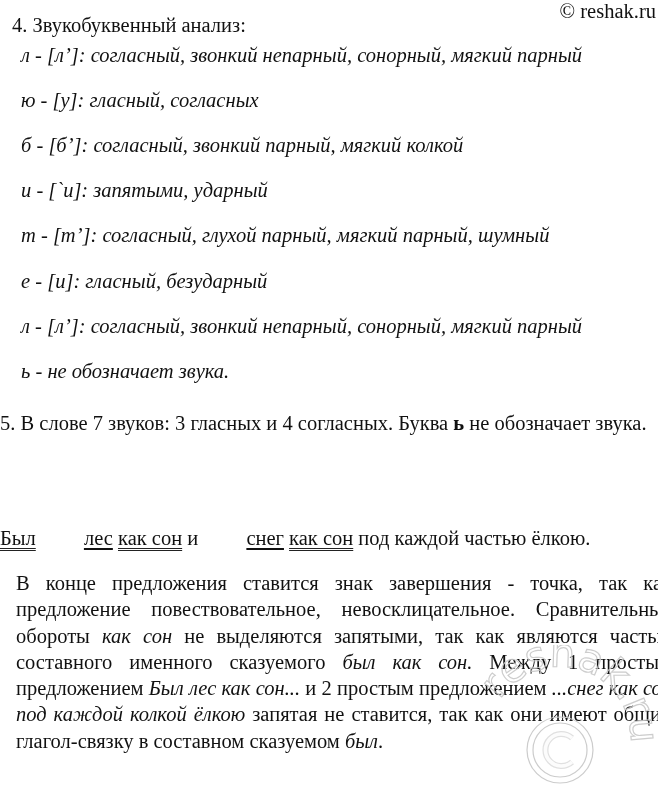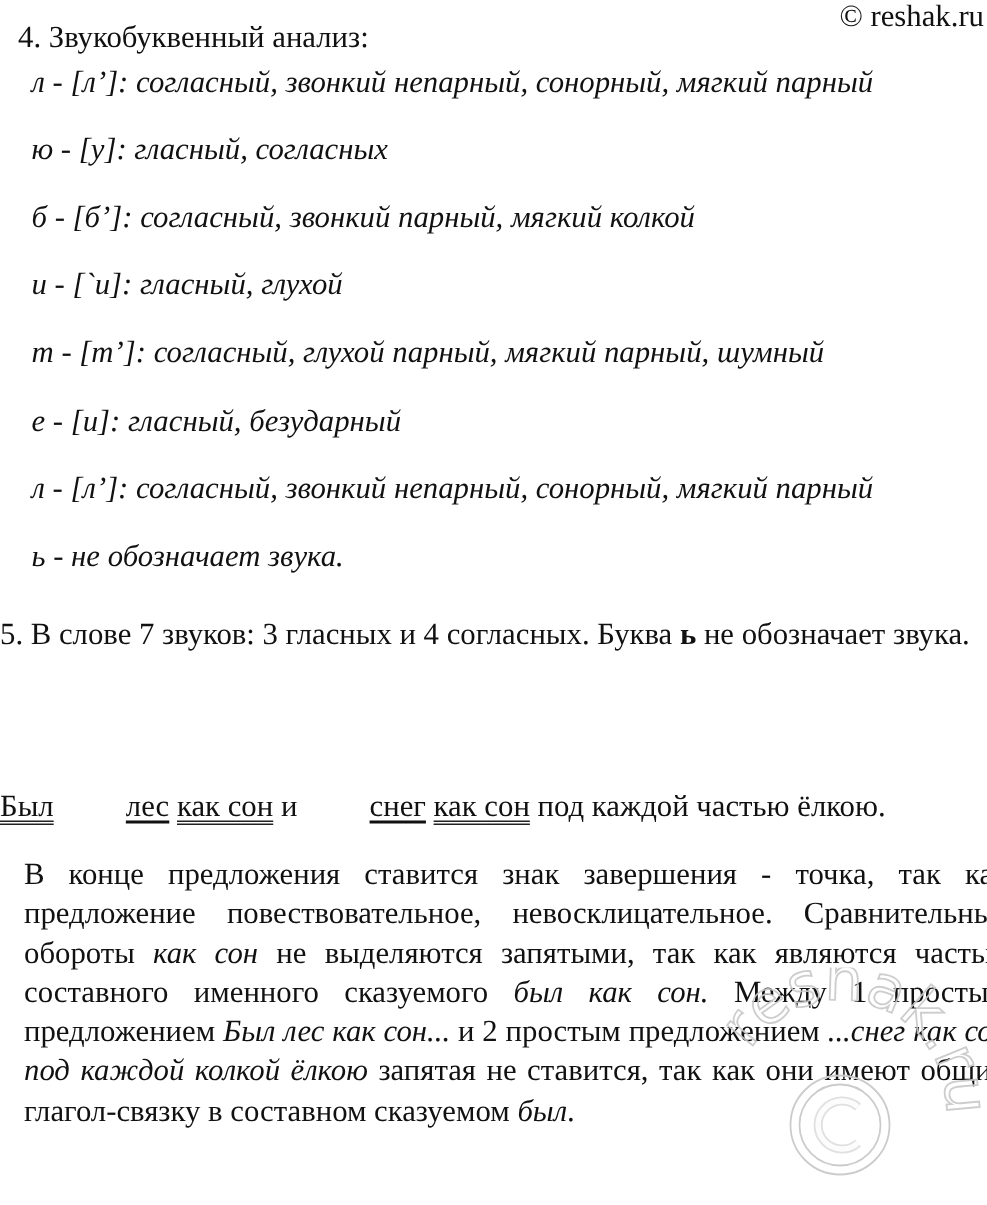--- a/index.html
+++ b/index.html
@@ -54,21 +54,21 @@
   </style>
 </head>
 <body>
 
 <div class="abs header-title">4. Звукобуквенный анализ:</div>
 <div class="abs header-copy">© reshak.ru</div>
 
 <div class="abs sound-line" style="top:44px">л - [л’]: согласный, звонкий непарный, сонорный, мягкий парный</div>
 <div class="abs sound-line" style="top:89px">ю - [у]: гласный, согласных</div>
 <div class="abs sound-line" style="top:134px">б - [б’]: согласный, звонкий парный, мягкий колкой</div>
-<div class="abs sound-line" style="top:179px">и - [`и]: гласный, глухой</div>
+<div class="abs sound-line" style="top:179px">и - [`и]: запятыми, ударный</div>
 <div class="abs sound-line" style="top:224px">т - [т’]: согласный, глухой парный, мягкий парный, шумный</div>
 <div class="abs sound-line" style="top:270px">е - [и]: гласный, безударный</div>
 <div class="abs sound-line" style="top:315px">л - [л’]: согласный, звонкий непарный, сонорный, мягкий парный</div>
 <div class="abs sound-line" style="top:360px">ь - не обозначает звука.</div>
 
 <div class="abs para5"><span>5. В слове 7 звуков: 3 гласных и 4 согласных. Буква </span><b>ь</b><span> не обозначает звука.</span></div>
 
 <div class="abs sentence"><span class="u-double">Был</span><span> </span><span class="u-single">лес</span><span> </span><span class="u-double">как сон</span><span> и </span><span class="u-single">снег</span><span> </span><span class="u-double">как сон</span><span> под каждой частью ёлкою.</span></div>
 
 <div class="abs explain"><span>В конце предложения ставится знак завершения - точка, так как предложение повествовательное, невосклицательное. Сравнительные обороты </span><i>как сон</i><span> не выделяются запятыми, так как являются частью составного именного сказуемого </span><i>был как сон.</i><span> Между 1 простым предложением </span><i>Был лес как сон...</i><span> и 2 простым предложением </span><i>...снег как сон под каждой колкой ёлкою</i><span> запятая не ставится, так как они имеют общий глагол-связку в составном сказуемом </span><i>был</i><span>.</span></div>

